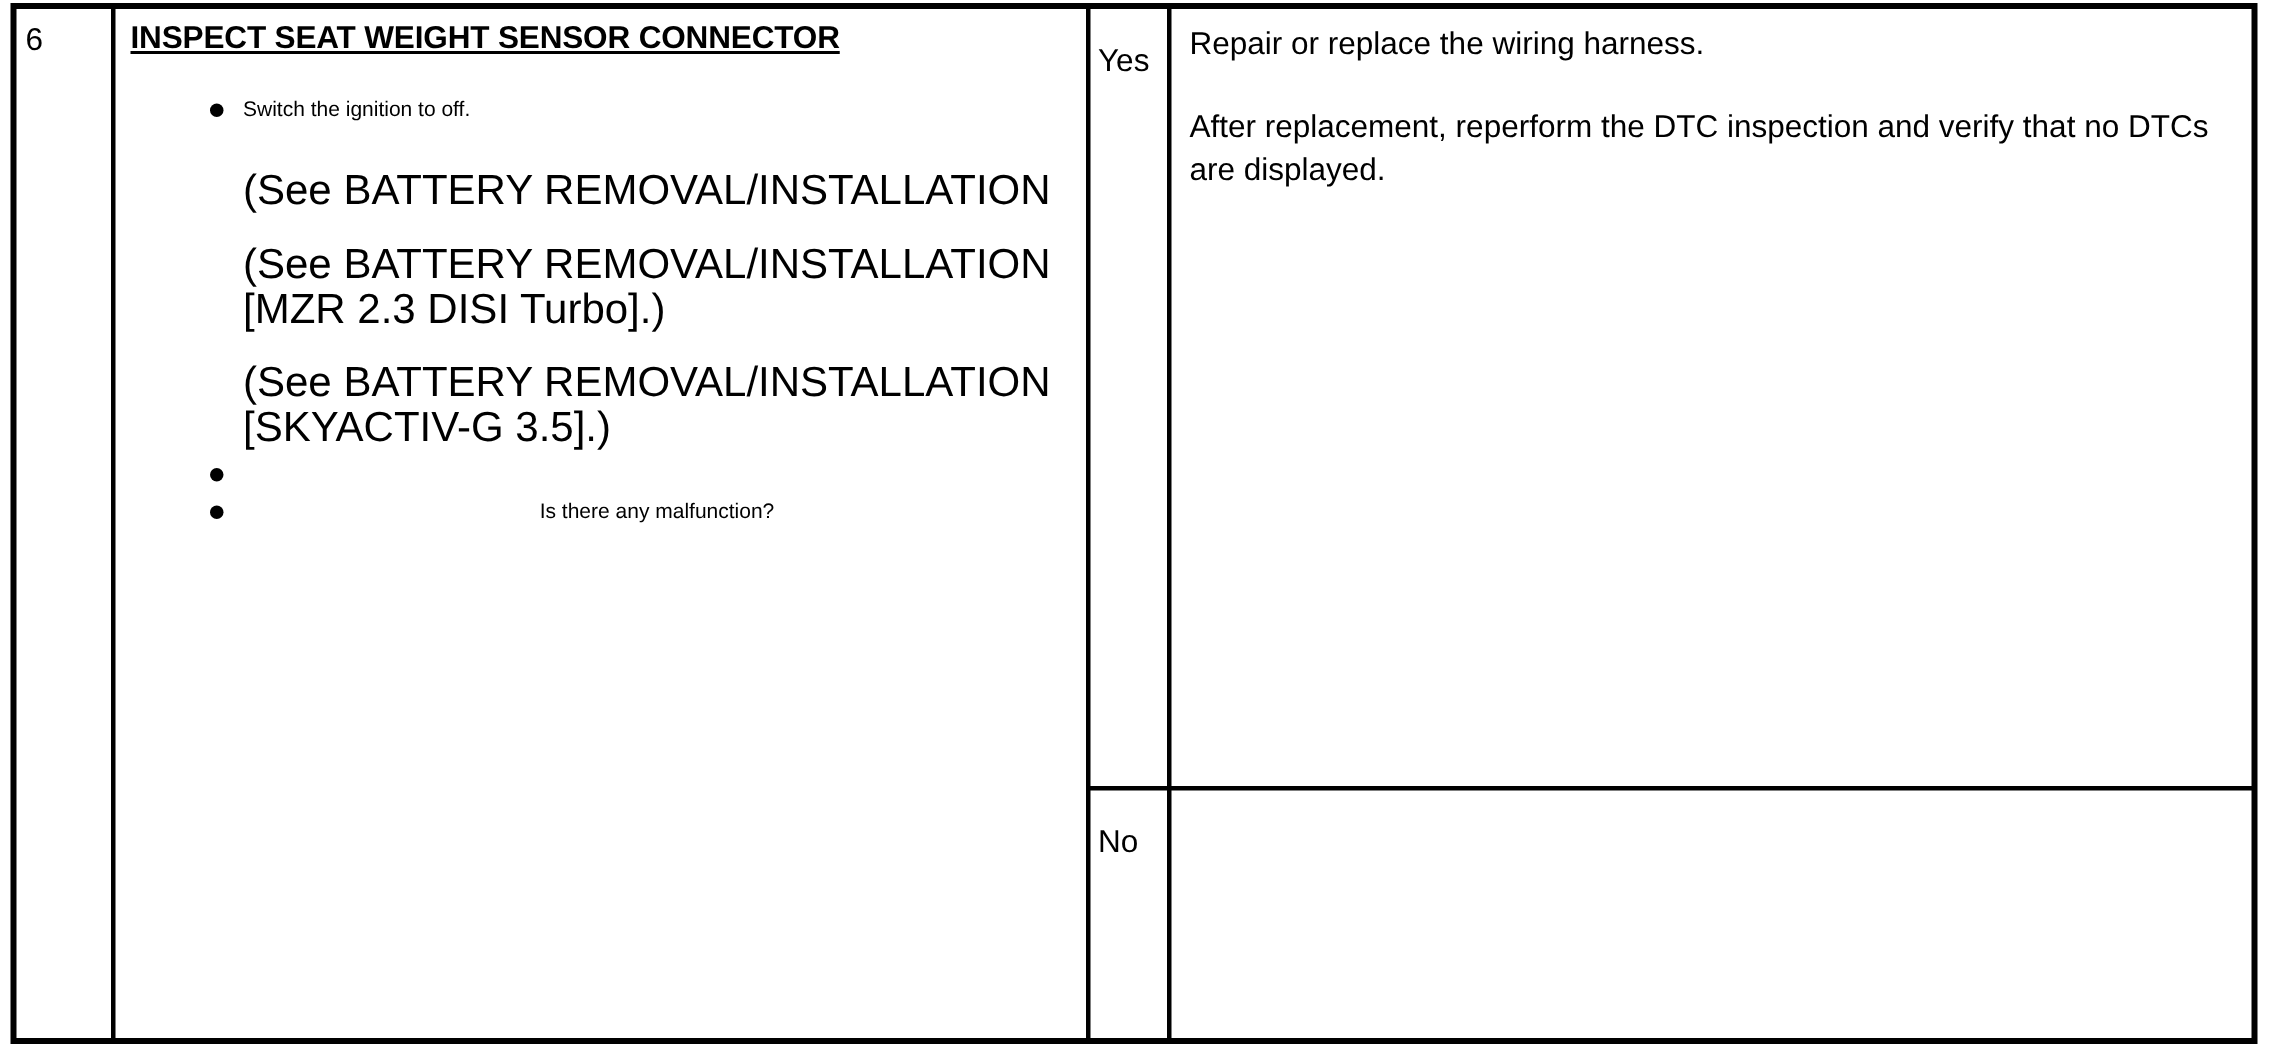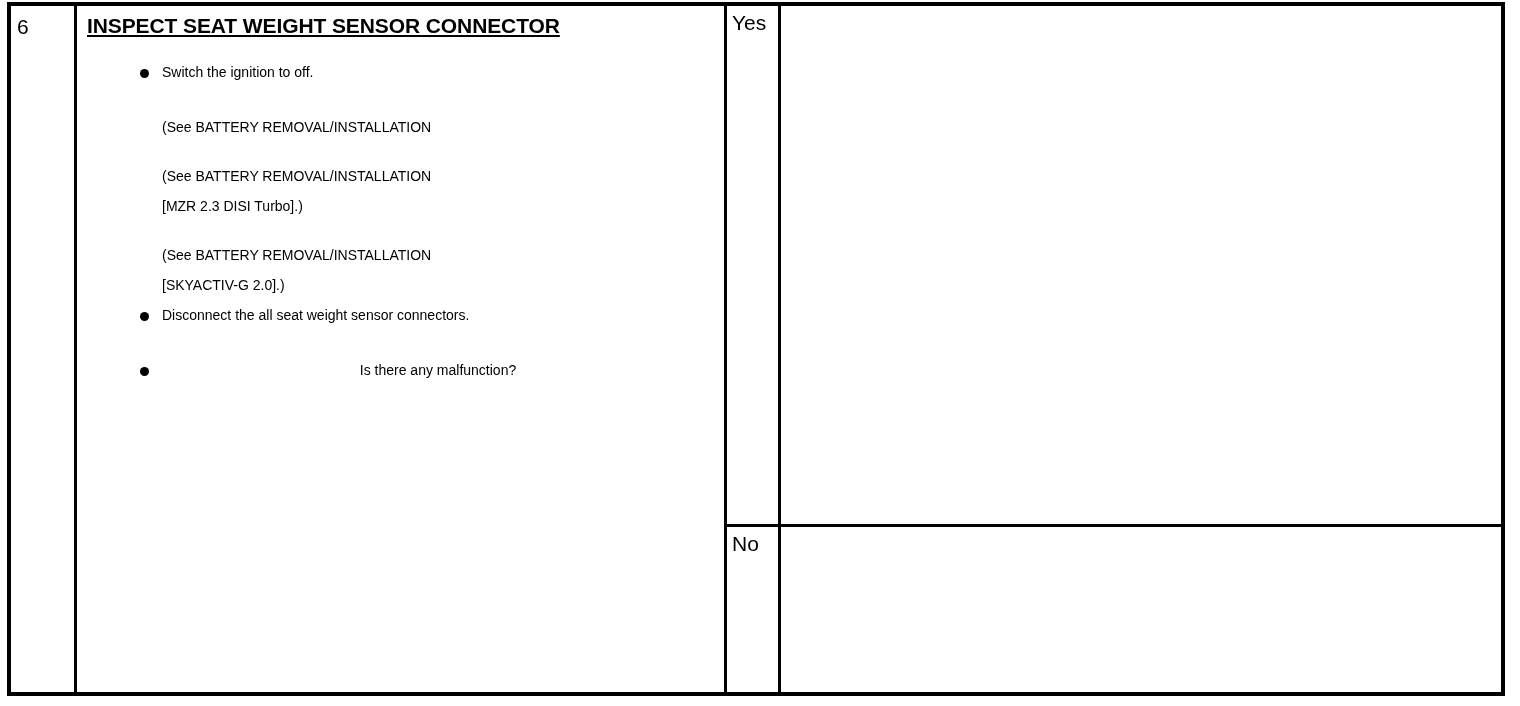--- a/index.html
+++ b/index.html
@@ -76,21 +76,21 @@
   .cell-procedure {
     left: 66px;
     top: 0px;
     width: 647px;
     padding: 7px 10px 0 10px;
   }
 
   .cell-result-label {
     left: 716px;
     width: 51px;
-    padding: 5px 0 0 5px;
+    padding: 23px 0 0 5px;
     font-size: 21px;
     line-height: 24px;
   }
   .cell-result-label.yes { top: 0px; }
   .cell-result-label.no  { top: 521px; }
 
   .cell-action {
     left: 770px;
     right: 0px;
     padding: 9px 12px 0 12px;
@@ -136,21 +136,21 @@
     background: #000000;
   }
 
   .bullet-text { display: block; }
   .bullet-text b { font-weight: bold; }
 
   
   .ref-note {
     position: relative;
     padding-left: 75px;
-    font-size: 14px;
+    font-size: 28px;
     line-height: 30px;
     margin-top: 19px;
   }
 
   .action-para { margin: 0; }
   .action-para + .action-para { margin-top: 26px; }
 </style>
 </head>
 <body>
 
@@ -169,30 +169,33 @@
 
     <div class="cell cell-procedure">
       <div class="proc-title">INSPECT SEAT WEIGHT SENSOR CONNECTOR</div>
       <div class="bullet-list" id="procedure-items">
           <div class="bullet-item">
             <span class="bullet-dot"></span>
             <span class="bullet-text">Switch the ignition to off.</span>
           </div>
           <div class="ref-note"><span>(See BATTERY REMOVAL/INSTALLATION</span><br></div>
           <div class="ref-note"><span>(See BATTERY REMOVAL/INSTALLATION</span><br><span>[MZR 2.3 DISI Turbo].)</span></div>
-          <div class="ref-note"><span>(See BATTERY REMOVAL/INSTALLATION</span><br><span>[SKYACTIV-G 2.0].)</span></div>
+          <div class="ref-note"><span>(See BATTERY REMOVAL/INSTALLATION</span><br><span>[SKYACTIV-G 3.5].)</span></div>
           <div class="bullet-item">
             <span class="bullet-dot"></span>
-            <span class="bullet-text">Disconnect the all seat weight sensor connectors.</span>
           </div>
           <div class="bullet-item">
             <span class="bullet-dot"></span>
             <span class="bullet-text">Is there any malfunction?</span>
           </div>
         </div>
     </div>
 
     <div class="cell cell-result-label yes">Yes</div>
+    <div class="cell cell-action yes" id="action-yes">
+        <p class="action-para">Repair or replace the wiring harness.</p>
+        <p class="action-para">After replacement, reperform the DTC inspection and verify that no DTCs are displayed.</p>
+      </div>
 
     <div class="cell cell-result-label no">No</div>
 
   </div>
 </div>
 
 </body></html>

